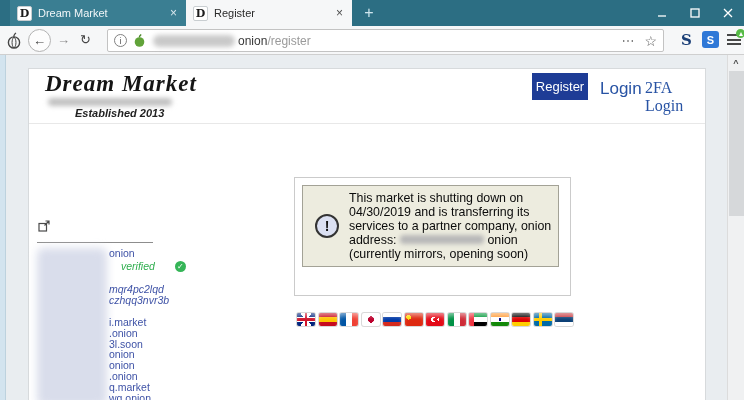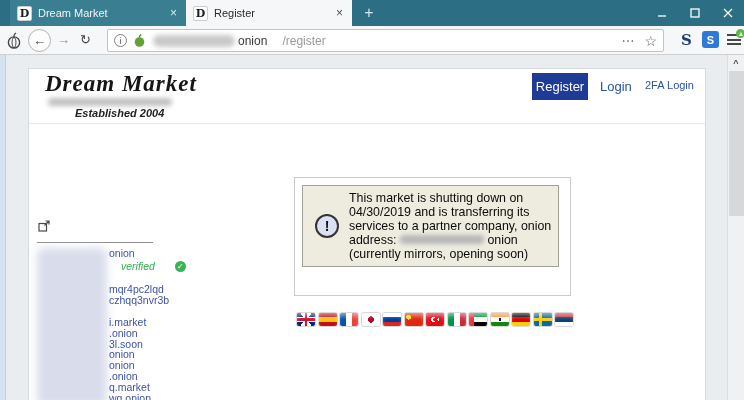--- a/index.html
+++ b/index.html
@@ -30,21 +30,21 @@
             background:#fdfdfd;display:flex;align-items:center;justify-content:center;font-size:13px;color:#3c3c3c;box-sizing:border-box;}
   .nav-fwd{position:absolute;left:57px;top:6px;font-size:13px;color:#8a8a8a;}
   .nav-reload{position:absolute;left:80px;top:6px;font-size:13px;color:#454545;}
   .urlbar{position:absolute;left:107px;top:3px;width:557px;height:23px;background:#fff;border:1px solid #c3c3c3;border-radius:2px;
           box-sizing:border-box;display:flex;align-items:center;font-size:12px;padding:0 6px;}
   .info-icon{width:13px;height:13px;border:1px solid #828282;border-radius:50%;display:flex;align-items:center;justify-content:center;
              font-size:9px;color:#5c5c5c;margin-right:6px;flex:0 0 auto;box-sizing:border-box;}
   .onion-green{margin-right:7px;flex:0 0 auto;display:flex;}
   .url-blur{width:82px;height:12px;border-radius:6px;background:#c9c9c9;filter:blur(2.5px);margin-right:3px;flex:0 0 auto;}
   .url-host{color:#3a3a3a;}
-  .url-path{color:#9a9a9a;padding-left:15px;}
+  .url-path{color:#9a9a9a;}
   .url-spacer{flex:1;}
   .dots-icon{color:#5a5a5a;font-size:13px;margin-right:10px;}
   .star-icon{color:#5a5a5a;font-size:14px;}
   .addon-s1{position:absolute;left:681px;top:5px;font-family:"DejaVu Serif",serif;font-weight:bold;font-size:15px;color:#1b3f77;}
   .addon-s2{position:absolute;left:702px;top:5px;width:17px;height:17px;background:#2f78d7;border-radius:3px;color:#fff;
             font-weight:bold;font-size:11px;display:flex;align-items:center;justify-content:center;}
   .burger{position:absolute;left:727px;top:8px;width:14px;}
   .burger .bar{height:2px;background:#474747;margin-bottom:2.5px;}
   .burger-badge{position:absolute;right:-4px;top:-5px;width:9px;height:9px;border-radius:50%;background:#57bb46;
                 display:flex;align-items:center;justify-content:center;}
@@ -57,34 +57,34 @@
   .scroll-thumb{position:absolute;left:1px;top:16px;width:15px;height:145px;background:#d6d8da;}
 
   .card{position:absolute;left:28px;top:68px;width:678px;height:346px;background:#fff;border:1px solid #d7dadc;box-sizing:border-box;}
 
   .logo{position:absolute;left:16px;top:2px;font-family:cursive;font-style:italic;font-weight:bold;
         font-size:23px;color:#151515;letter-spacing:1px;}
   .logo-blur{position:absolute;left:19px;top:29px;width:124px;height:8px;background:#c0c0c0;border-radius:4px;filter:blur(2.5px);}
   .tagline{position:absolute;left:46px;top:38px;font-size:11px;font-weight:bold;font-style:italic;color:#222;}
   .register-btn{position:absolute;left:503px;top:4px;width:56px;height:27px;background:#1e3c96;color:#fff;font-size:13px;
                 display:flex;align-items:center;justify-content:center;}
-  .login-link{position:absolute;left:571px;top:10px;font-size:13px;color:#2853a4;}
-  .tfa-link{position:absolute;left:616px;top:10px;font-size:11px;color:#2853a4;}
+  .login-link{position:absolute;left:571px;top:10px;font-size:17px;color:#2853a4;}
+  .tfa-link{position:absolute;left:616px;top:10px;font-size:16px;color:#2853a4;font-family:Liberation Serif, serif;}
   .header-rule{position:absolute;left:0;top:54px;width:100%;border-top:1px solid #e8e8e8;}
 
   .mirrors-heading{position:absolute;left:9px;top:151px;font-size:15px;color:#333;display:flex;align-items:center;gap:5px;}
   .mirrors-rule{position:absolute;left:8px;top:173px;width:116px;border-top:1px solid #8d8d8d;}
   .mirror-blob{position:absolute;left:8px;top:179px;width:70px;height:158px;background:#d9ddeb;filter:blur(4px);border-radius:6px;}
   .mirror-frag{position:absolute;left:80px;font-size:10.5px;color:#3e52a6;line-height:11px;white-space:nowrap;}
   .frag-primary{top:179px;}
   .verified-row{position:absolute;left:92px;top:191px;display:flex;align-items:center;gap:20px;}
   .verified-label{font-size:10.5px;font-style:italic;color:#2fae4e;}
   .verified-badge{width:11px;height:11px;border-radius:50%;background:#35b557;color:#fff;font-size:8px;line-height:11px;
                   text-align:center;}
-  .mirror-secondary{position:absolute;left:80px;top:215px;}
+  .mirror-secondary{position:absolute;left:80px;top:215px;font-style:italic;}
   .mirror-list{position:absolute;left:80px;top:248px;}
   .mirror-line{font-size:10.5px;line-height:10.8px;color:#3e52a6;white-space:nowrap;}
 
   .notice-outer{position:absolute;left:265px;top:108px;width:277px;height:119px;background:#fff;border:1px solid #cbcbcb;box-sizing:border-box;}
   .notice-inner{position:absolute;left:7px;top:7px;width:257px;height:82px;background:#edecdf;border:1px solid #a3a296;
                 box-sizing:border-box;display:flex;align-items:center;padding:0 6px;}
   .alert-circle{flex:0 0 auto;width:24px;height:24px;border:2px solid #333;border-radius:50%;background:#dbe0f2;
                 display:flex;align-items:center;justify-content:center;font-weight:bold;font-size:14px;color:#111;
                 margin:0 10px 0 6px;box-sizing:border-box;}
   .notice-text{font-size:12.4px;line-height:14px;color:#0b0b0b;width:206px;}
@@ -201,21 +201,21 @@
 
   <div class="left-strip"></div>
   <div class="scrollbar">
     <div class="scroll-up">^</div>
     <div class="scroll-thumb"></div>
   </div>
 
   <div class="card">
     <div class="logo">Dream Market</div>
     <div class="logo-blur"></div>
-    <div class="tagline">Established 2004</div>
+    <div class="tagline">Established 2013</div>
 
     <div class="register-btn">Register</div>
     <a class="login-link">Login</a>
     <a class="tfa-link">2FA Login</a>
     <div class="header-rule"></div>
 
     <div class="mirrors-heading">
       <svg width="12" height="12" viewBox="0 0 12 12">
         <rect x="1" y="3.5" width="7.5" height="7.5" fill="none" stroke="#4a4a4a" stroke-width="1.2"></rect>
         <path d="M6.5 5.5 L11 1 M7.5 1 H11 V4.5" fill="none" stroke="#4a4a4a" stroke-width="1.2"></path>

